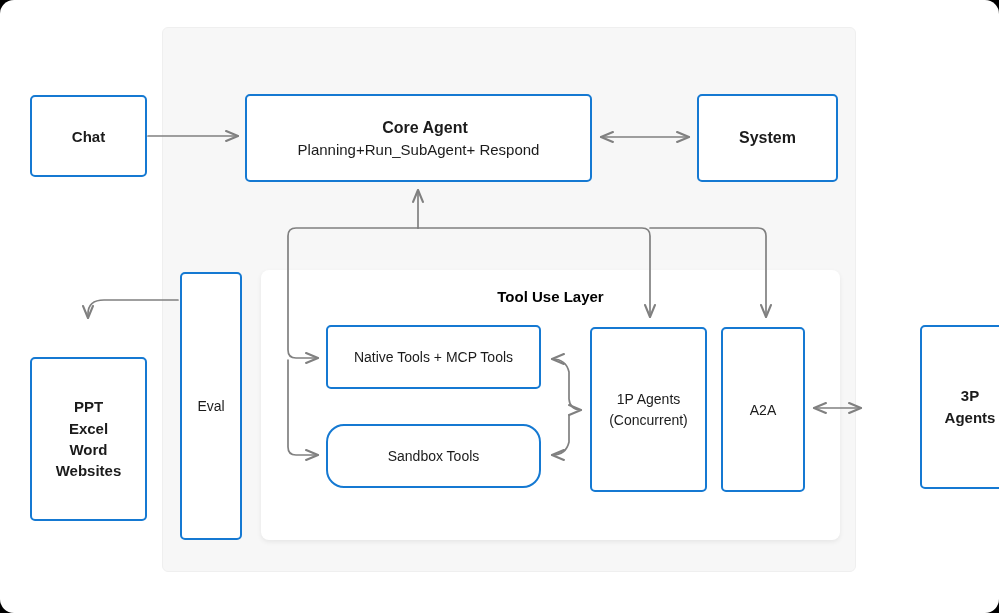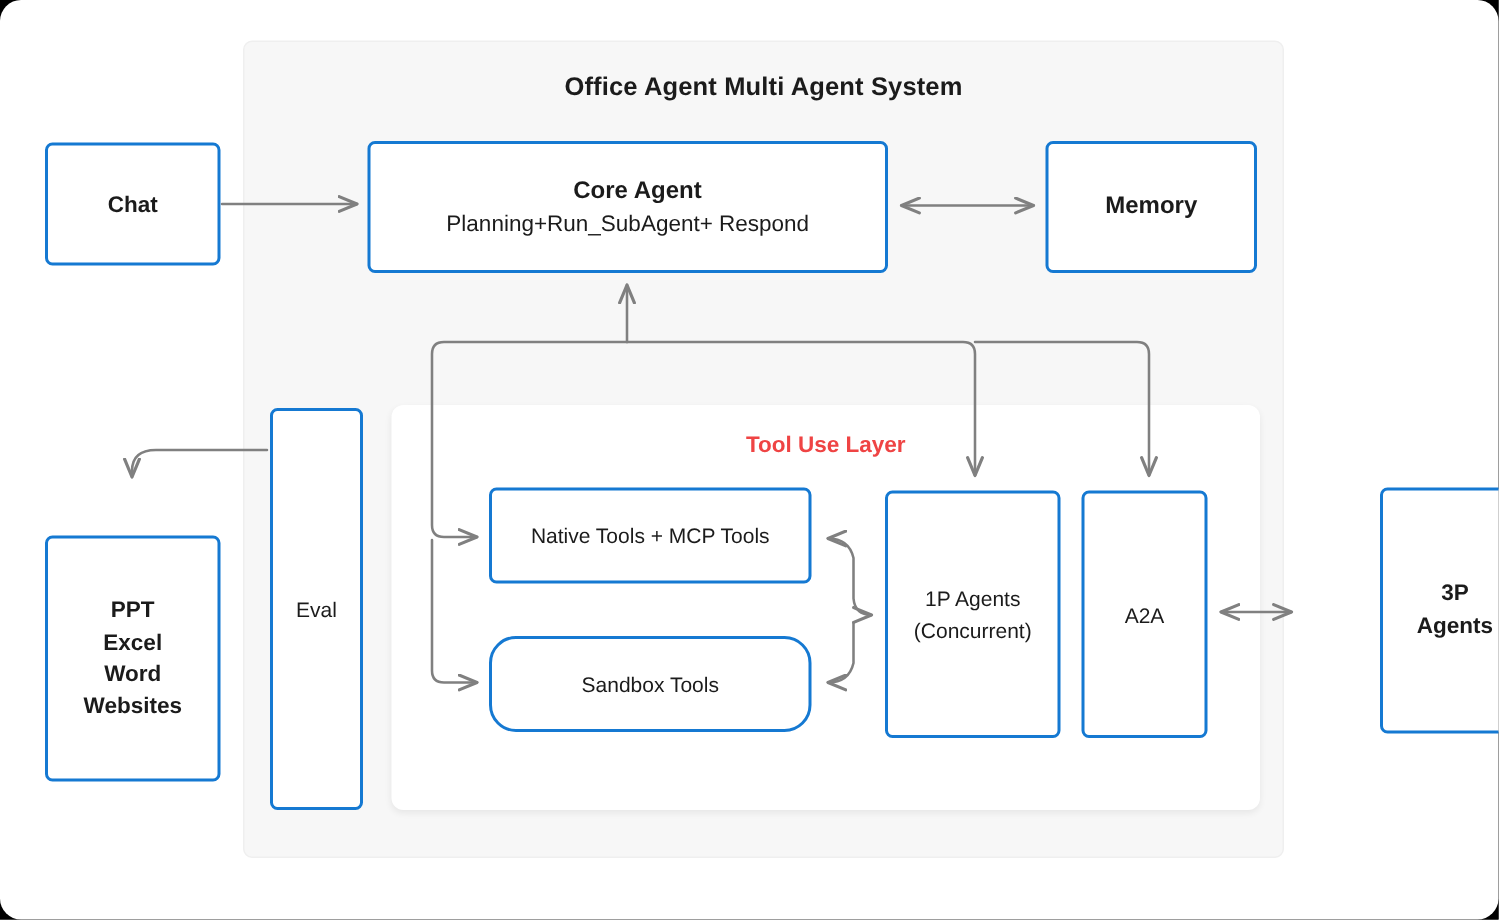--- a/index.html
+++ b/index.html
@@ -56,21 +56,21 @@
     box-shadow: 0 2px 5px rgba(0,0,0,0.07);
   }
 
   #tool-layer-title {
     position: absolute;
     left: 261px; top: 288px;
     width: 579px;
     text-align: center;
     font-size: 15px;
     font-weight: bold;
-    color: #ef4444;
+    color: #000000;
   }
 
   
   .node {
     position: absolute;
     background: #ffffff;
     border: 2px solid #1579d2;
     border-radius: 5px;
     box-sizing: border-box;
     display: flex;
@@ -106,21 +106,20 @@
     pointer-events: none;
   }
 </style>
 </head>
 <body>
 
 <div id="card">
 
   <div id="system-container"></div>
 
-  <div id="system-title">Office Agent Multi Agent System</div>
 
   <div id="tool-layer-panel"></div>
 
   <div id="tool-layer-title">Tool Use Layer</div>
 
   <svg id="connectors" viewBox="0 0 999 613" xmlns="http://www.w3.org/2000/svg">
     <defs>
       <marker id="arw" markerWidth="9" markerHeight="9" refX="7.6" refY="3.4" orient="auto" markerUnits="strokeWidth">
         <path d="M0.6,0.5 L7.6,3.4 L0.6,6.3" fill="none" stroke="#808080" stroke-width="1.25" stroke-linecap="round" stroke-linejoin="round"></path>
       </marker>
@@ -156,21 +155,21 @@
   <div class="node" id="node-chat">
     <span class="line bold">Chat</span>
   </div>
 
   <div class="node" id="node-core">
     <span class="line bold t1">Core Agent</span>
     <span class="line normal t2">Planning+Run_SubAgent+ Respond</span>
   </div>
 
   <div class="node" id="node-memory">
-    <span class="line bold">Memory</span>
+    <span class="line bold">System</span>
   </div>
 
   <div class="node" id="node-outputs">
     <span class="line bold">PPT</span>
     <span class="line bold">Excel</span>
     <span class="line bold">Word</span>
     <span class="line bold">Websites</span>
   </div>
 
   <div class="node" id="node-eval">

